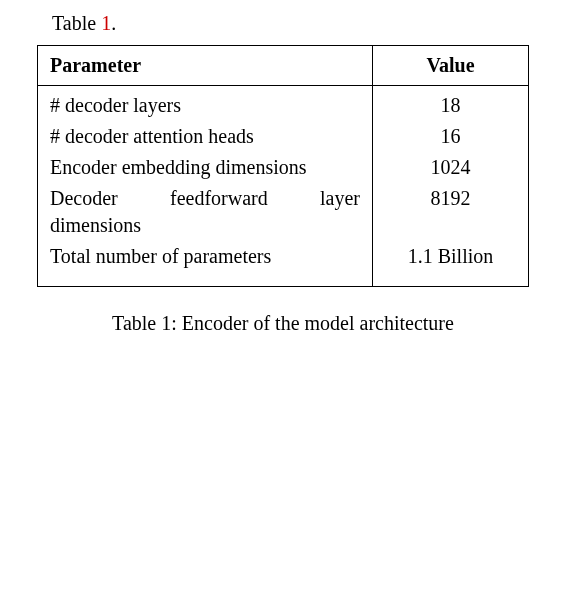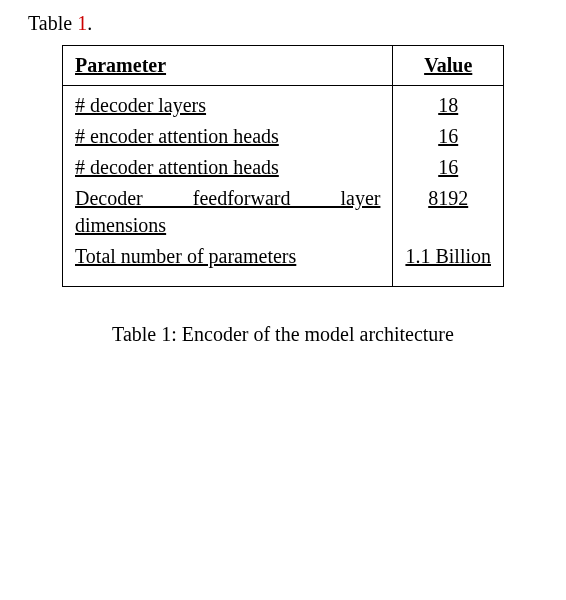--- a/index.html
+++ b/index.html
@@ -7,29 +7,29 @@
       font-size: 20px;
       color: #000;
       margin: 0;
       padding: 12px 28px;
       width: 566px;
       box-sizing: border-box;
       background: #fff;
     }
     .pre-text {
       margin-bottom: 10px;
+      margin-left: 24px;
     }
     .table-ref {
       color: #c00;
     }
     table.model-table {
       border-collapse: collapse;
-      margin: 0 auto 36px auto;
-      width: 442px;
-      text-decoration: underline;
+      margin: 0 auto 25px auto;
+      width: 492px;
     }
     table.model-table th,
     table.model-table td {
       border-left: 1.5px solid #000;
       border-right: 1.5px solid #000;
       padding: 2px 12px;
       vertical-align: top;
       line-height: 1.35;
     }
     table.model-table thead th {
@@ -77,26 +77,26 @@
       <th>Parameter</th>
       <th class="val-head">Value</th>
     </tr>
   </thead>
   <tbody>
     <tr>
       <td class="param-cell"># decoder layers</td>
       <td class="value-cell">18</td>
     </tr>
     <tr>
-      <td class="param-cell"># encoder attention heads</td>
+      <td class="param-cell"># decoder attention heads</td>
       <td class="value-cell">16</td>
     </tr>
     <tr>
-      <td class="param-cell"># decoder attention heads</td>
-      <td class="value-cell">16</td>
+      <td class="param-cell">Encoder embedding dimensions</td>
+      <td class="value-cell">1024</td>
     </tr>
     <tr>
       <td class="param-cell">Decoder feedforward layer dimensions</td>
       <td class="value-cell">8192</td>
     </tr>
     <tr>
       <td class="param-cell">Total number of parameters</td>
       <td class="value-cell">1.1 Billion</td>
     </tr>
   </tbody>

